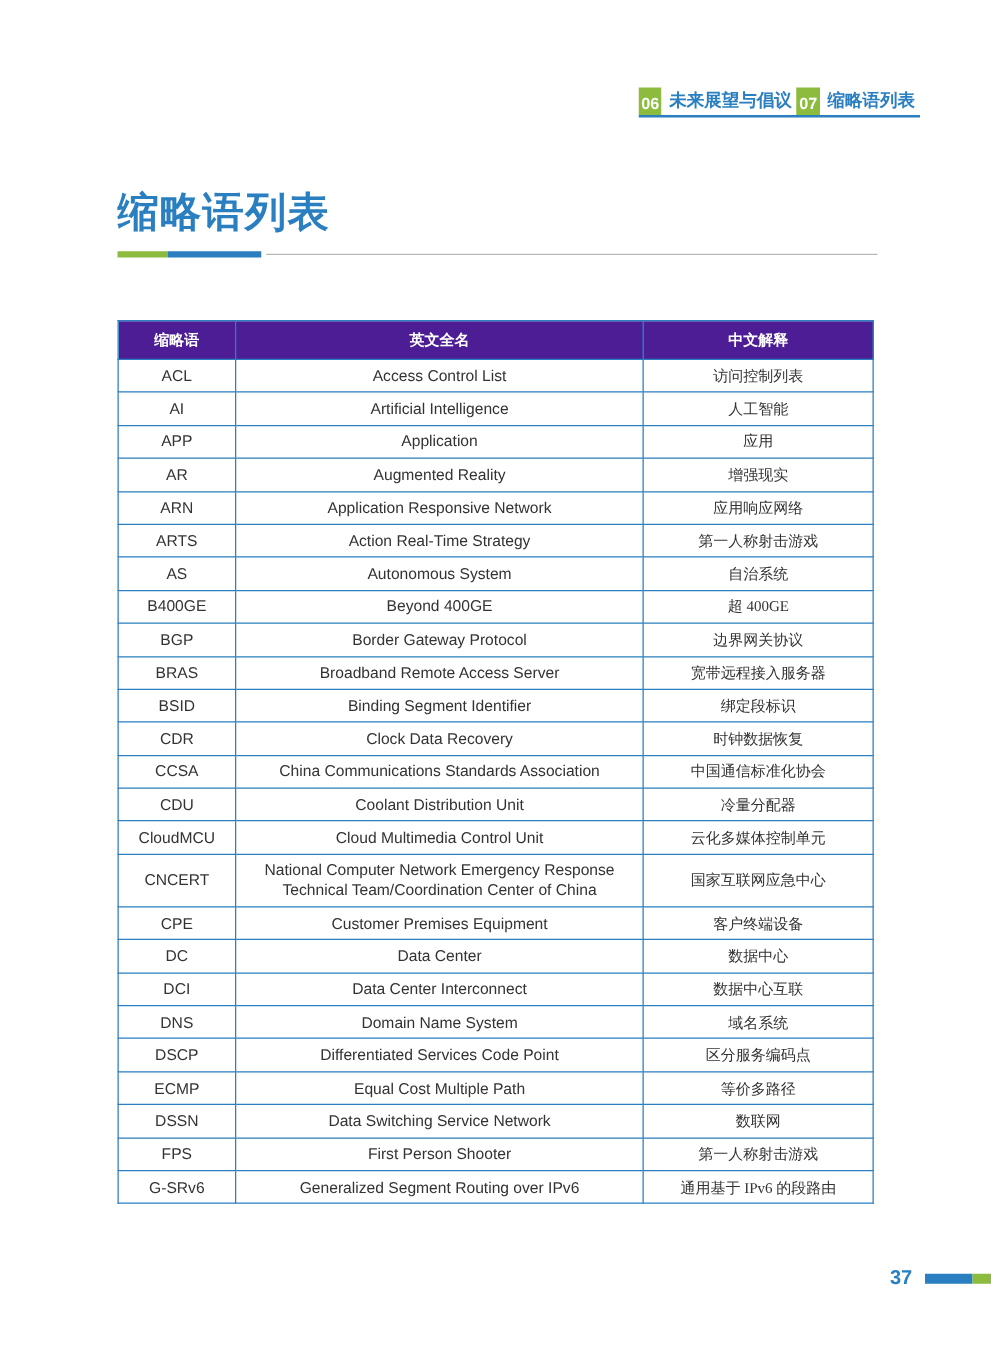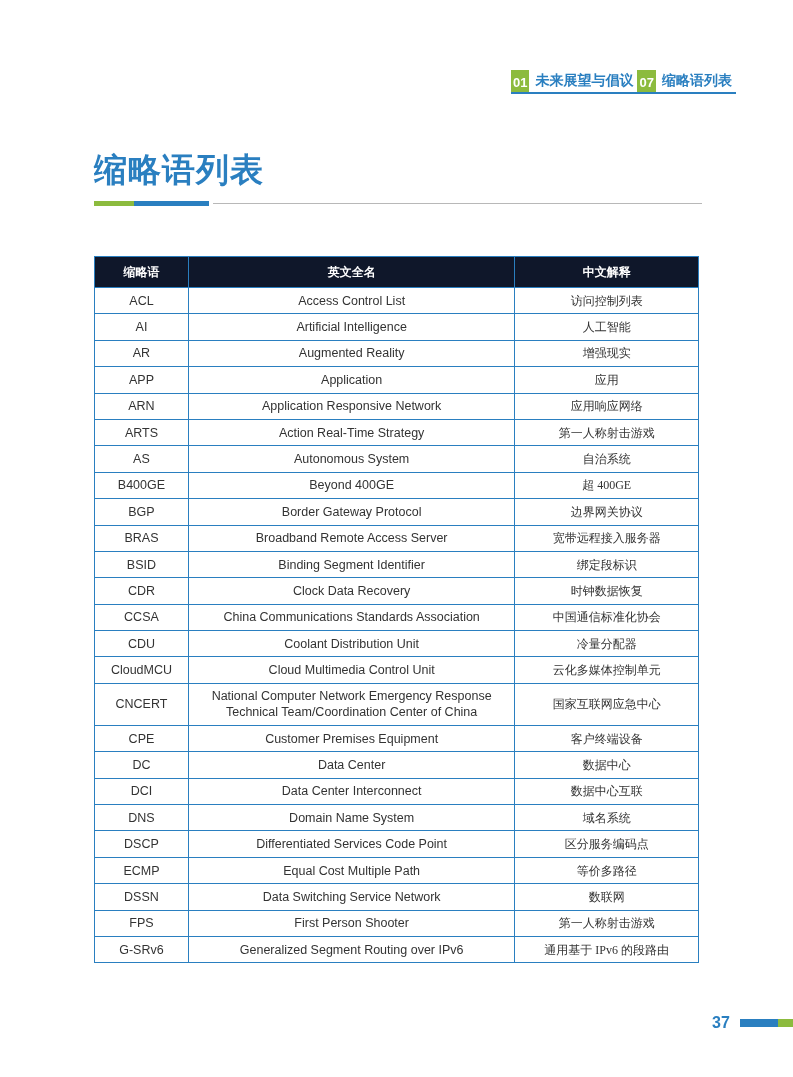--- a/index.html
+++ b/index.html
@@ -12,36 +12,36 @@
   .chip-label { color:#2a7fc0; font-size:14px; font-weight:bold; margin:0 4px 0 6px; }
 
   .page-title { position:absolute; left:94px; top:148px; font-size:33px; font-weight:bold; color:#2a7fc0; letter-spacing:1px; }
 
   .title-rule { position:absolute; left:94px; top:200px; height:6px; width:608px; }
   .title-rule .green { position:absolute; left:0; top:1px; width:40px; height:5px; background:#8cbb3e; }
   .title-rule .blue { position:absolute; left:40px; top:1px; width:75px; height:5px; background:#2a7fc0; }
   .title-rule .grey { position:absolute; left:119px; top:3px; right:0; height:1px; background:#b8b8b8; }
 
   table.abbr { position:absolute; left:94px; top:256px; width:605px; border-collapse:collapse; font-family:"Liberation Sans", sans-serif; font-size:12.5px; color:#333; }
-  table.abbr th { background:#0f172a; color:#fff; font-weight:bold; font-size:12px; height:31px; border:1px solid #2a7fc0; font-family:"DejaVu Sans", sans-serif; }
+  table.abbr th { background:#4c1d95; color:#fff; font-weight:bold; font-size:12px; height:31px; border:1px solid #2a7fc0; font-family:"DejaVu Sans", sans-serif; }
   table.abbr td { border:1px solid #2a7fc0; text-align:center; height:26.4px; padding:0 4px; line-height:16px; }
   table.abbr td.zh { font-family:Liberation Serif, serif; font-size:12px; }
   table.abbr tr.tall td { height:42px; }
   col.c1 { width:94px; } col.c2 { width:327px; } col.c3 { width:184px; }
 
   .page-number { position:absolute; left:712px; top:1014px; font-size:16px; font-weight:bold; color:#2a7fc0; font-family:Liberation Sans, sans-serif; }
   .footer-bar { position:absolute; left:740px; top:1019px; height:8px; width:53px; }
   .footer-bar .blue { position:absolute; left:0; top:0; width:38px; height:8px; background:#2a7fc0; }
   .footer-bar .green { position:absolute; left:38px; top:0; width:15px; height:8px; background:#8cbb3e; }
 </style>
 </head>
 <body>
 
 <div class="chapter-nav">
-  <span class="chip-num">01</span>
+  <span class="chip-num">06</span>
   <span class="chip-label">未来展望与倡议</span>
   <span class="chip-num">07</span>
   <span class="chip-label">缩略语列表</span>
   <div class="underline"></div>
 </div>
 
 <h1 class="page-title">缩略语列表</h1>
 
 <div class="title-rule">
   <div class="green"></div>
@@ -67,28 +67,28 @@
         <td>ACL</td>
         <td>Access Control List</td>
         <td class="zh">访问控制列表</td>
       </tr>
       <tr>
         <td>AI</td>
         <td>Artificial Intelligence</td>
         <td class="zh">人工智能</td>
       </tr>
       <tr>
+        <td>APP</td>
+        <td>Application</td>
+        <td class="zh">应用</td>
+      </tr>
+      <tr>
         <td>AR</td>
         <td>Augmented Reality</td>
         <td class="zh">增强现实</td>
-      </tr>
-      <tr>
-        <td>APP</td>
-        <td>Application</td>
-        <td class="zh">应用</td>
       </tr>
       <tr>
         <td>ARN</td>
         <td>Application Responsive Network</td>
         <td class="zh">应用响应网络</td>
       </tr>
       <tr>
         <td>ARTS</td>
         <td>Action Real-Time Strategy</td>
         <td class="zh">第一人称射击游戏</td>

